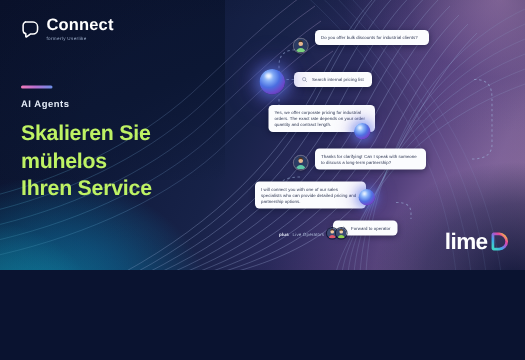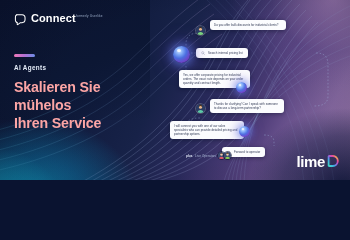--- a/index.html
+++ b/index.html
@@ -27,29 +27,29 @@
     background:radial-gradient(ellipse 260px 170px at 50% 50%,rgba(0,0,0,0) 45%,rgba(4,8,24,.35) 100%);}
 
   
   .swirls{position:absolute;inset:0;pointer-events:none;}
   .swirls svg{position:absolute;inset:0;width:350px;height:180px;}
 
   
   .left{position:absolute;left:14px;top:12px;width:132px;z-index:6;}
   .logo-row{display:flex;align-items:center;gap:4px;}
   .logo-mark{width:13px;height:13px;flex:0 0 13px;}
-  .logo-text{display:flex;flex-direction:row;line-height:1;}
+  .logo-text{display:flex;flex-direction:column;line-height:1;}
   .logo-word{font-size:11px;font-weight:700;color:#fff;letter-spacing:.1px;}
   .logo-sub{font-size:3.2px;font-weight:400;color:#9fb0cc;letter-spacing:.25px;margin-top:1.5px;
     transform:scale(.95);transform-origin:left center;white-space:nowrap;}
 
   .accent-bar{margin-top:29px;width:21px;height:2.5px;border-radius:2px;
     background:linear-gradient(90deg,#f07ab8 0%,#b96fd0 45%,#6b8ee8 100%);}
   .eyebrow{margin-top:7px;font-size:6.3px;font-weight:600;color:#e4ecf8;letter-spacing:.35px;}
-  .headline{margin-top:7px;font-size:14.2px;font-weight:700;color:#fca5a5;line-height:1.29;letter-spacing:-.15px;}
+  .headline{margin-top:7px;font-size:14.2px;font-weight:700;color:#bef264;line-height:1.29;letter-spacing:-.15px;}
   .headline span{display:block;white-space:nowrap;}
 
   
   .flow{position:absolute;left:160px;top:0;width:190px;height:180px;z-index:5;}
   .connectors{position:absolute;inset:0;width:190px;height:180px;}
 
   .bubble{position:absolute;background:#fbfcfe;border-radius:3px;
     padding:3px 4px;box-shadow:0 1px 4px rgba(4,10,32,.45);
     font-size:2.9px;line-height:1.42;color:#2c3551;letter-spacing:.05px;}
   .bubble.tool{display:flex;align-items:center;gap:3px;padding:3px 5px;}

